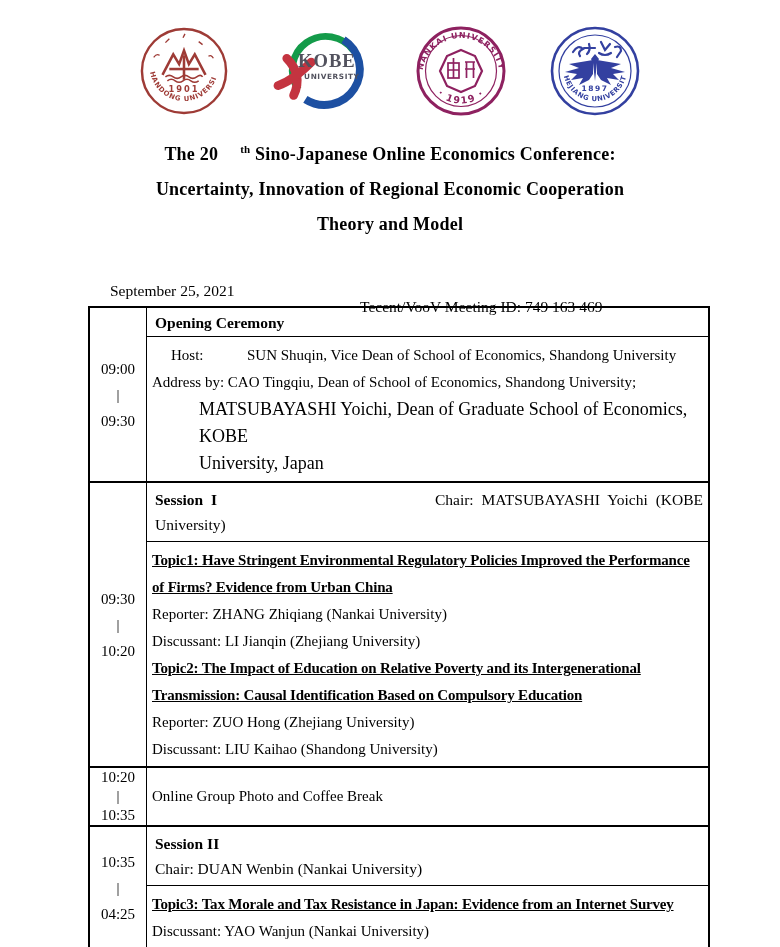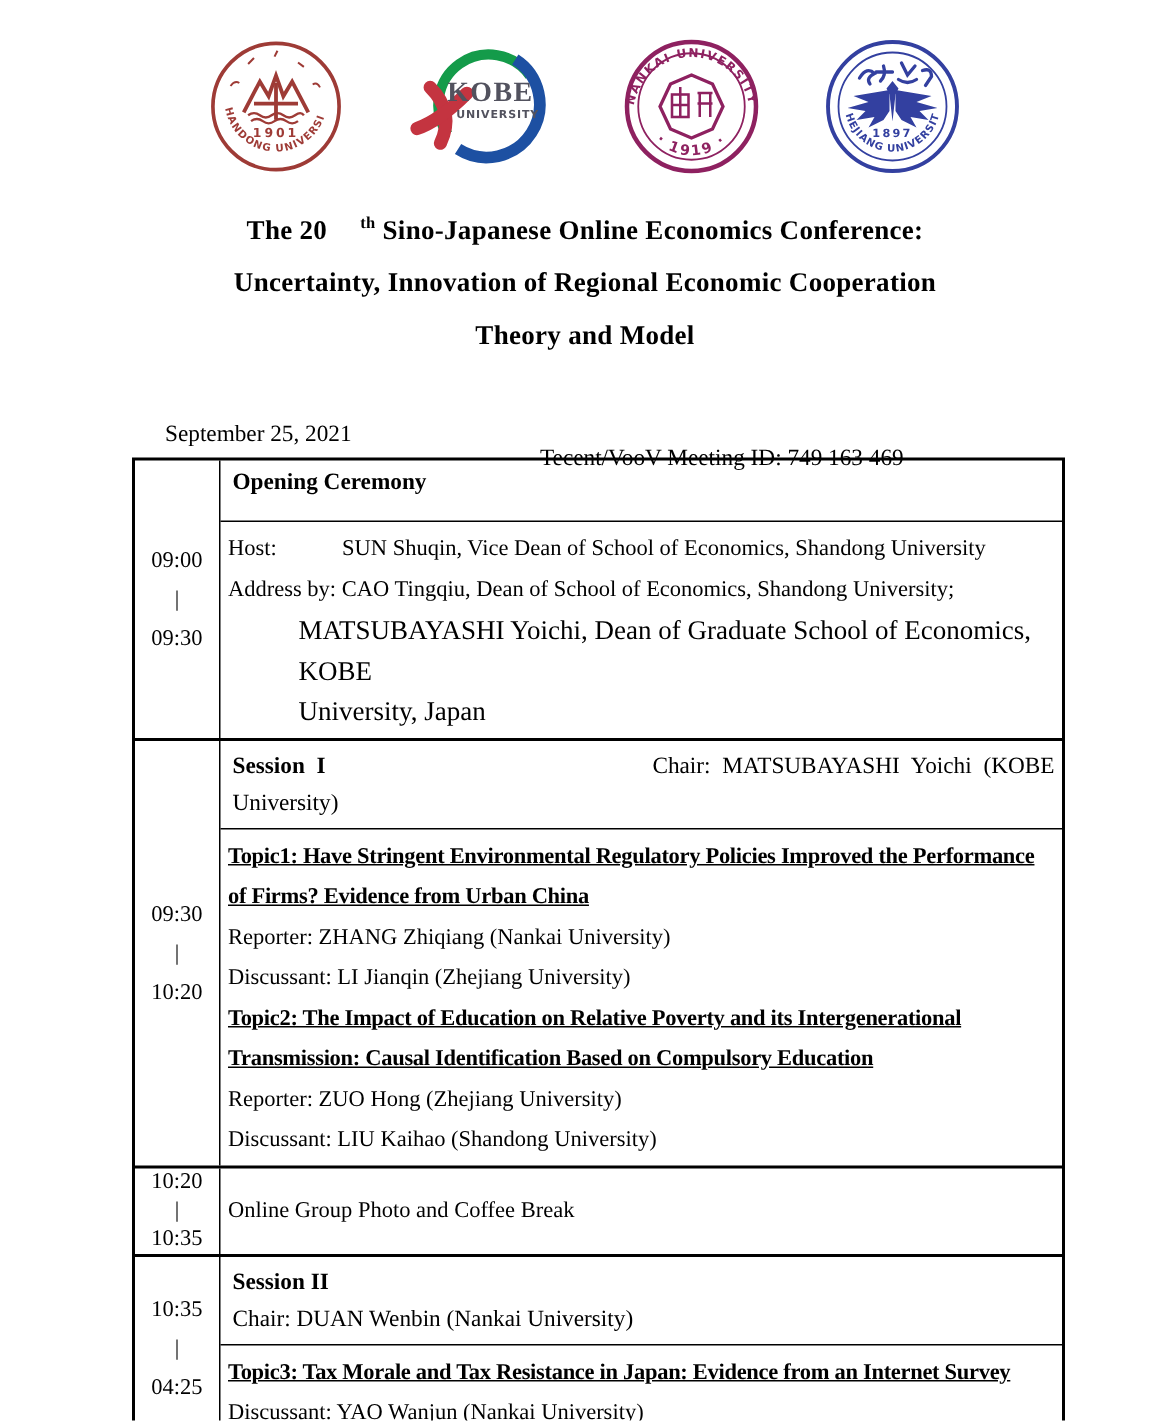--- a/index.html
+++ b/index.html
@@ -53,35 +53,35 @@
     border-right: 1px solid #000;
     display: flex; flex-direction: column;
     align-items: center; justify-content: center;
     line-height: 26px; font-size: 15px;
   }
   .block-break .time-col { line-height: 19px; }
   .content-col { flex: 1 1 auto; min-width: 0; }
 
   .row-header {
     border-bottom: 1px solid #000;
-    padding: 3px 8px 14px 8px;
+    padding: 3px 8px 2px 8px;
     font-weight: bold; font-size: 15.5px; line-height: 23px;
   }
   .session-header {
     border-bottom: 1px solid #000;
     padding: 4px 5px 4px 8px;
     line-height: 25px; font-size: 15.5px;
   }
   .session-header .line1 { display: flex; justify-content: space-between; }
   .session-label { font-weight: bold; white-space: pre; }
   .chair-text { word-spacing: 4px; }
   .session-header.single { display: flex; justify-content: space-between; padding-right: 52px; flex-direction: column; }
 
   .cell-body { padding: 5px 10px 4px 5px; line-height: 27px; }
-  .host-line .lbl { display: inline-block; width: 76px; }
+  .host-line .lbl { display: inline-block; width: 76px; margin-left: 19px; }
   .addr-sub { font-size: 18px; margin-left: 47px; line-height: 27px; }
 
   .topics { padding: 5px 10px 3px 5px; line-height: 27px; }
   .topic-title { font-weight: bold; letter-spacing: -0.2px; text-decoration: underline; }
 
   .break-cell { display: flex; align-items: center; min-height: 55px; padding: 0 10px 0 5px; }
 </style>
 </head>
 <body>
 

